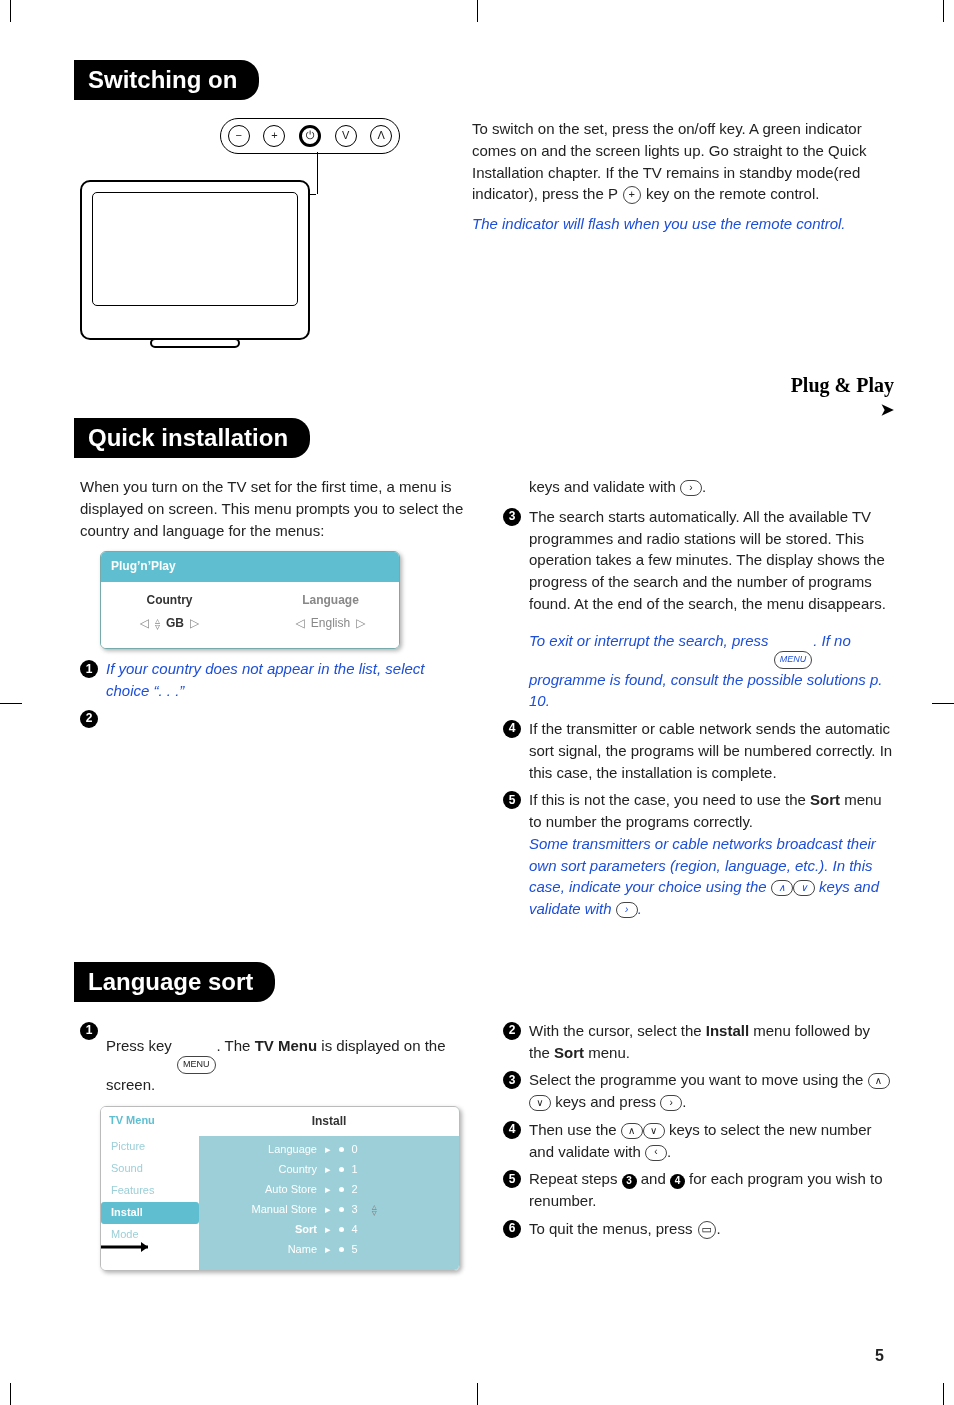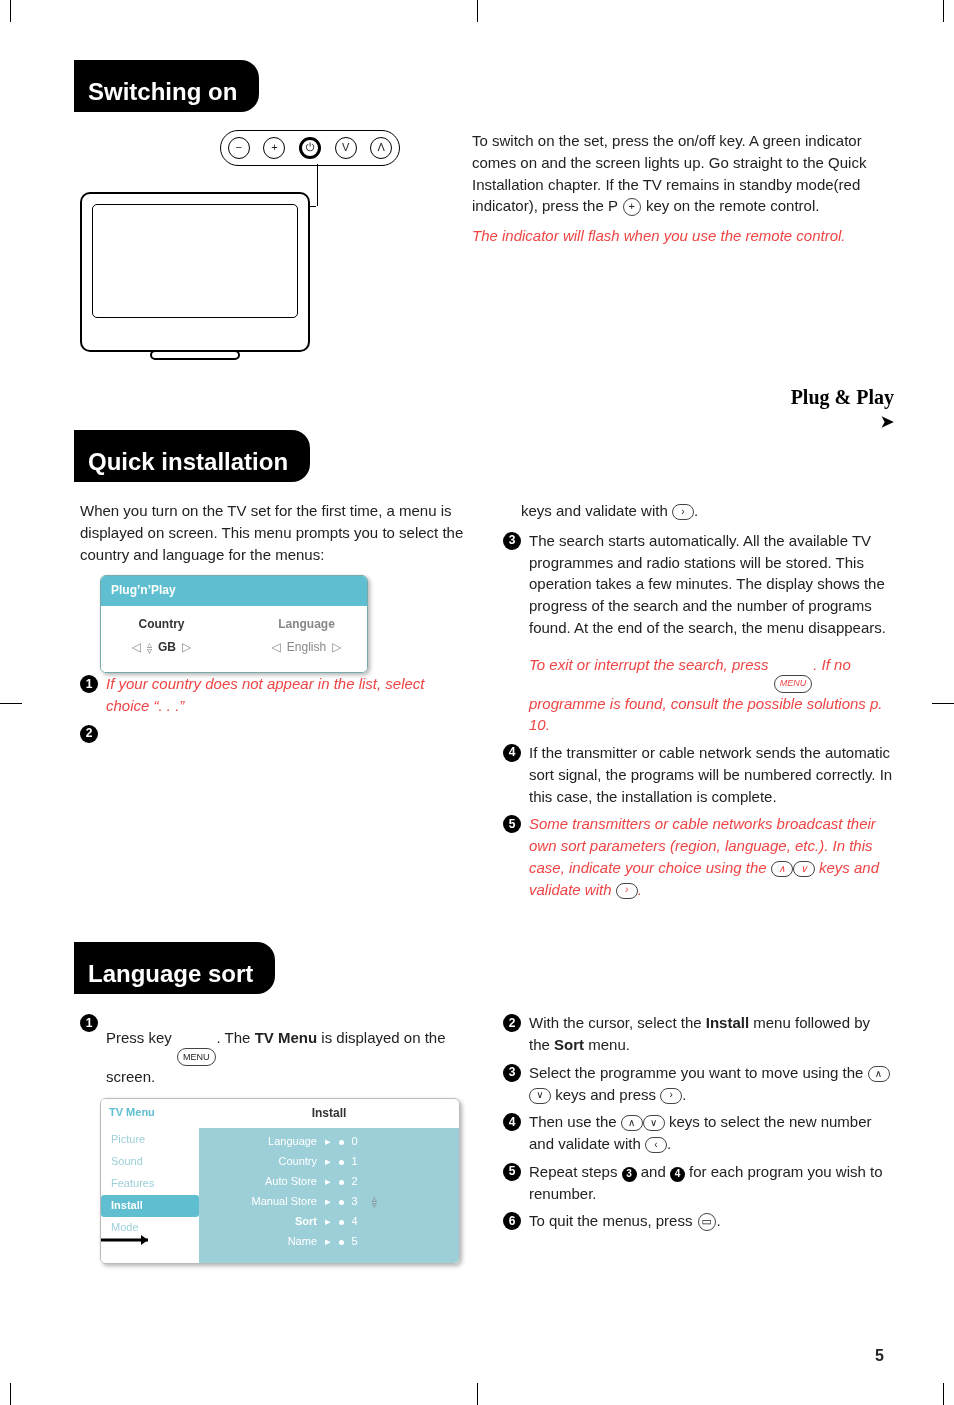--- a/index.html
+++ b/index.html
@@ -21,35 +21,35 @@
   .crop-br { bottom:0; right:10px; width:1px; height:22px; }
   .crop-tc { top:0; left:50%; width:1px; height:22px; }
   .crop-bc { bottom:0; left:50%; width:1px; height:22px; }
   .crop-lc { left:0; top:50%; height:1px; width:22px; }
   .crop-rc { right:0; top:50%; height:1px; width:22px; }
 
   .section-header {
     background: #000;
     color: #fff;
     display: inline-block;
-    padding: 18px 22px 6px 14px;
+    padding: 6px 22px 6px 14px;
     border-radius: 0 18px 18px 0;
     font-size: 24px;
     font-weight: 600;
     margin-bottom: 18px;
     margin-left: -6px;
   }
   .cols {
     display: flex;
     gap: 32px;
     margin-bottom: 36px;
   }
   .col { flex: 1; font-size: 15px; line-height: 1.45; }
   .col p { margin-bottom: 8px; }
-  .italic { font-style: italic; color: #ef4444; }
+  .italic { font-style: italic; color: #1d4ed8; }
   .step { display: flex; gap: 8px; margin-bottom: 6px; }
   .num-circle {
     display: inline-flex; align-items:center; justify-content:center;
     width: 18px; height: 18px; border-radius: 50%;
     background: #000; color: #fff; font-size: 12px; font-weight: bold;
     flex-shrink: 0; margin-top: 2px;
   }
   .key {
     display:inline-flex; align-items:center; justify-content:center;
     border:1px solid #444; border-radius: 50%;
@@ -103,23 +103,23 @@
 
   
   .plugnplay {
     text-align:right; font-family: "Comic Sans MS", cursive; font-weight:bold;
     font-size:20px; color:#000; margin-top:-10px; margin-bottom:-2px;
   }
   .plugnplay .arrow { font-size:16px; }
 
   
   .osd {
-    width:268px; border:1px solid #7aa; border-radius:6px;
+    width:300px; border:1px solid #7aa; border-radius:6px;
     box-shadow: 2px 2px 4px rgba(0,0,0,0.3);
-    overflow:hidden; margin:10px 0 0 20px;
+    overflow:hidden; margin:10px 0 9px 20px;
     font-size:12px;
   }
   .osd-title {
     background:#5fbfd1; color:#fff; padding:6px 10px; font-size:12px; font-weight:bold;
   }
   .osd-body { background:#fff; padding:10px 8px 16px 8px; color:#888; }
   .osd-row { display:flex; gap:40px; }
   .osd-cell { flex:1; text-align:center; }
   .osd-cell .label { font-weight:bold; display:block; margin-bottom:6px; }
   .osd-cell .label.dark { color:#333; }
@@ -240,39 +240,40 @@
       <div>
         <div class="italic">If your country does not appear in the list, select choice “. . .”</div>
       </div>
     </div>
     <div class="step">
       <span class="num-circle">2</span>
     </div>
   </div>
 
   <div class="col">
-    <p style="margin-left:18px;">
+    <p style="margin-left:26px;">
       <span>keys and validate with </span><span class="key-oval">›</span><span>.</span>
     </p>
     <div class="step">
       <span class="num-circle">3</span>
       <div>
         <span>The search starts automatically. All the available TV programmes and radio stations will be stored.  This operation takes a few minutes. The display shows the progress of the search and the number of programs found.  At the end of the search, the menu disappears.</span>
         <div class="italic">
           <span>To exit or interrupt the search, press </span><span class="key key-wide">MENU</span><span>. If no programme is found, consult the possible solutions p. 10.</span>
         </div>
       </div>
     </div>
     <div class="step">
       <span class="num-circle">4</span>
       <div>If the transmitter or cable network sends the automatic sort signal, the programs will be numbered correctly. In this case, the installation is complete.</div>
     </div>
     <div class="step">
       <span class="num-circle">5</span>
       <div>
+        <span><span>If this is not the case, you need to use the </span><b>Sort</b><span> menu to number the programs correctly.</span></span>
         <div class="italic">
           <span>Some transmitters or cable networks broadcast their own sort parameters (region, language, etc.). In this case, indicate your choice using the </span><span class="key-oval">∧</span><span class="key-oval">∨</span><span> keys and validate with </span><span class="key-oval">›</span><span>.</span>
         </div>
       </div>
     </div>
   </div>
 </div>
 
 
 <div class="section-header">Language sort</div>

